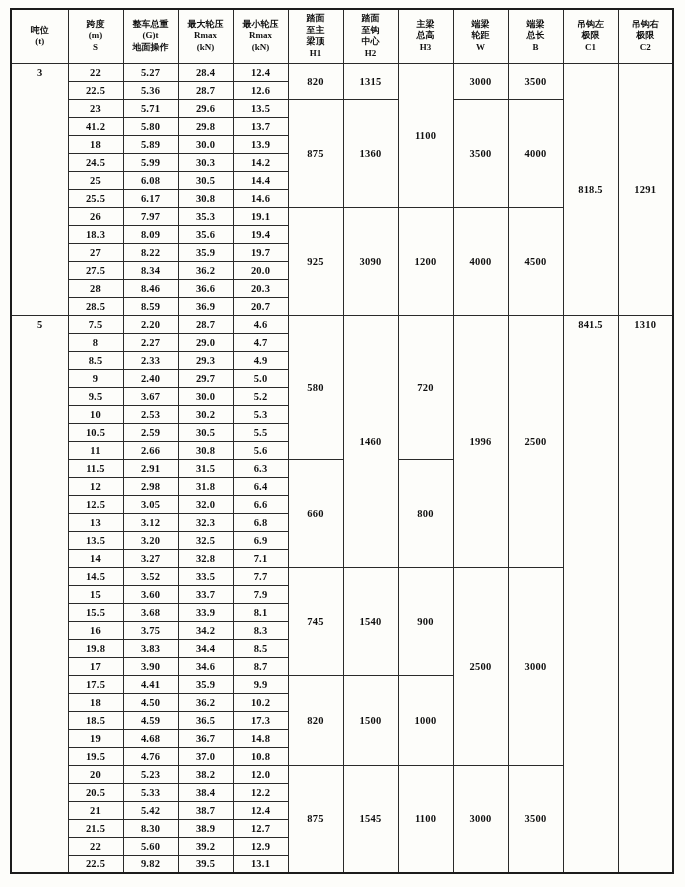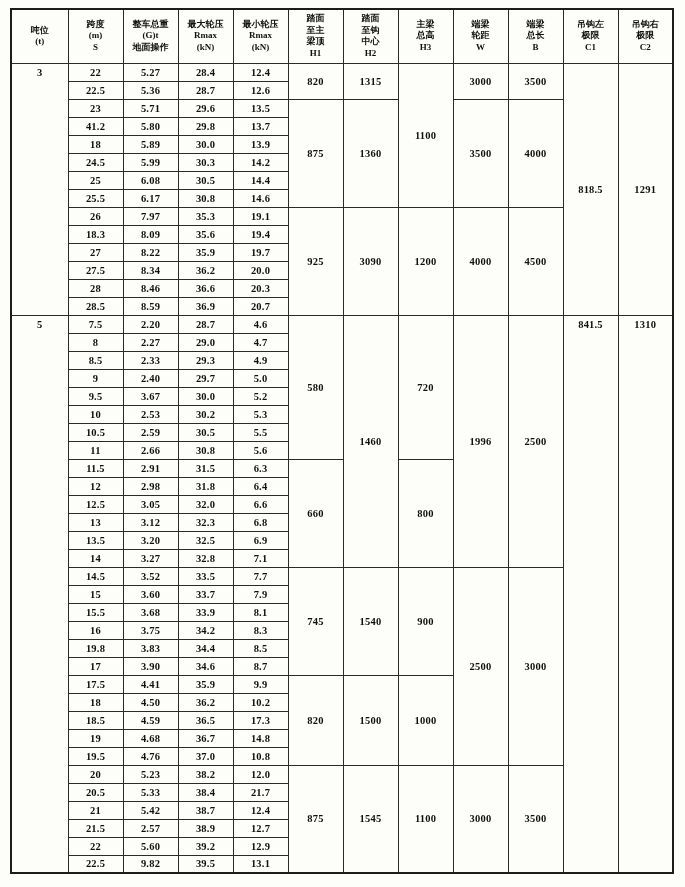--- a/index.html
+++ b/index.html
@@ -359,31 +359,31 @@
           <td rowspan="6">875</td>
           <td rowspan="6">1545</td>
           <td rowspan="6">1100</td>
           <td rowspan="6">3000</td>
           <td rowspan="6">3500</td>
         </tr>
         <tr>
           <td>20.5</td>
           <td>5.33</td>
           <td>38.4</td>
-          <td>21.7</td>
+          <td>12.2</td>
         </tr>
         <tr>
           <td>21</td>
           <td>5.42</td>
           <td>38.7</td>
           <td>12.4</td>
         </tr>
         <tr>
           <td>21.5</td>
-          <td>2.57</td>
+          <td>8.30</td>
           <td>38.9</td>
           <td>12.7</td>
         </tr>
         <tr>
           <td>22</td>
           <td>5.60</td>
           <td>39.2</td>
           <td>12.9</td>
         </tr>
         <tr>

